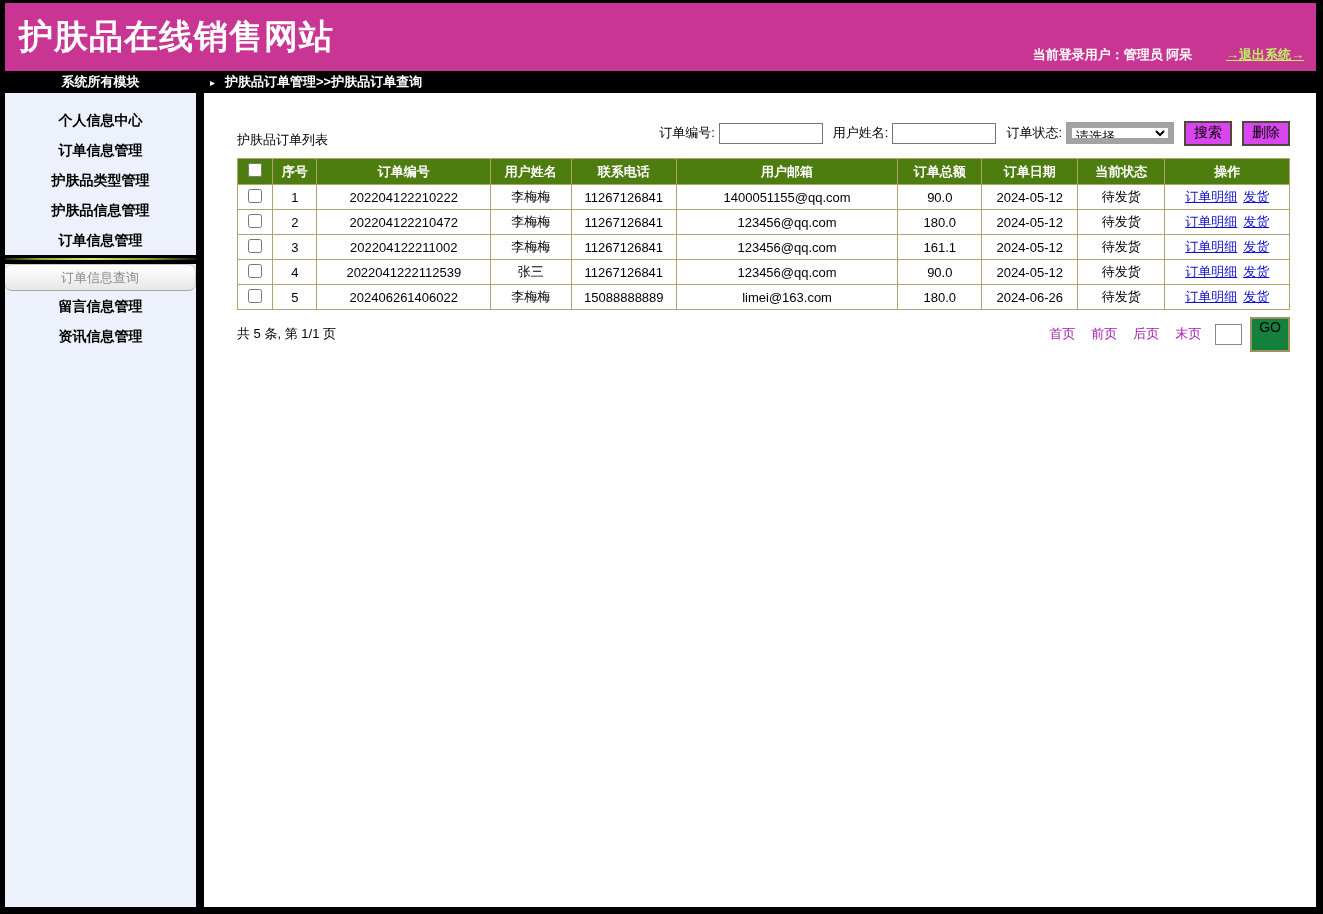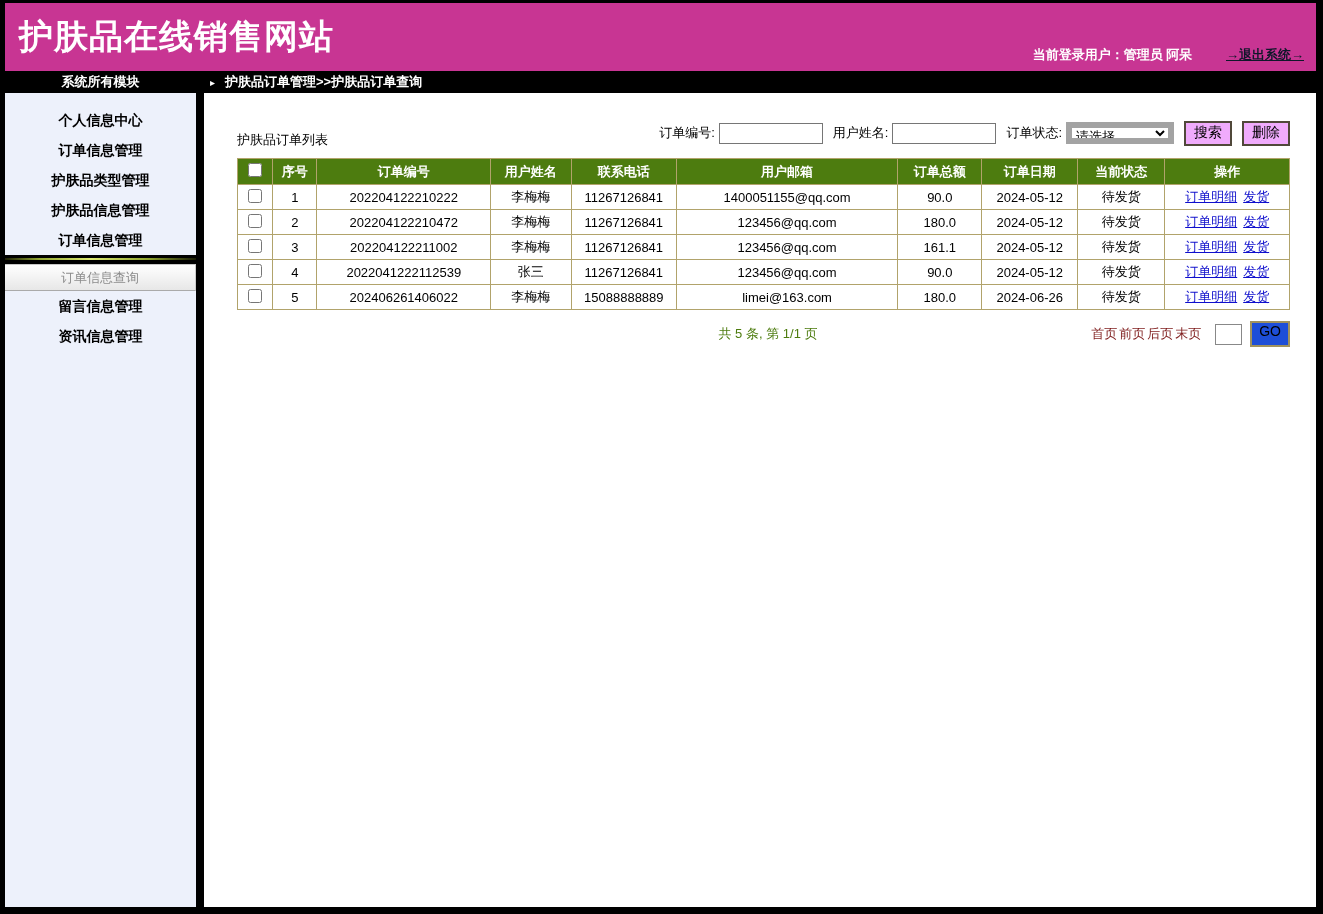--- a/index.html
+++ b/index.html
@@ -17,21 +17,21 @@
   
   .banner { height: 68px; background: #c83593; position: relative; flex-shrink: 0; }
   .banner .title {
     color: #fff; font-size: 34px; font-weight: bold;
     padding: 11px 0 0 14px; letter-spacing: 1px;
   }
   .banner .user-area {
     position: absolute; right: 12px; bottom: 7px;
     color: #fff; font-size: 13px; font-weight: bold;
   }
-  .banner .logout-link { color: #0f172a; text-decoration: underline; margin-left: 30px; cursor: pointer; text-align: right; }
+  .banner .logout-link { color: #bef264; text-decoration: underline; margin-left: 30px; cursor: pointer; text-align: right; }
 
   
   .navbar { height: 22px; background: #000; display: flex; align-items: center; flex-shrink: 0; }
   .navbar .nav-left { width: 191px; text-align: center; color: #fff; font-size: 13px; font-weight: bold; }
   .navbar .nav-right { display: flex; align-items: center; color: #fff; font-size: 13px; font-weight: bold; padding-left: 14px; }
   .breadcrumb-arrow { color: #fff; font-size: 10px; margin-right: 10px; }
 
   
   .body { flex: 1; display: flex; min-height: 0; }
   .sidebar { width: 191px; background: #edf1fb; flex-shrink: 0; padding-top: 12px; }
@@ -43,64 +43,65 @@
   .menu-divider .glow {
     position: absolute; left: 0; right: 0; top: 3px; height: 2px;
     background: linear-gradient(90deg, #1c1f04 0%, #93a832 18%, #dcea72 45%, #8fa52e 75%, #181a03 100%);
   }
   .menu-subitem {
     height: 27px; line-height: 25px; text-align: center;
     font-size: 13px; color: #8c8c8c; cursor: pointer;
     background: linear-gradient(#ffffff, #e7e7e7);
     border-top: 1px solid #c8c8c8; border-bottom: 1px solid #aaa;
     border-right: 1px solid #ccc;
+    border-radius: 7px;
   }
 
   .main {
     flex: 1; background: #fff; border-left: 8px solid #000;
     padding: 24px 26px 0 33px; min-width: 0;
   }
 
   
   .toolbar { display: flex; align-items: center; font-size: 13px; margin-bottom: 9px; }
   .list-title { color: #000; margin-top: 14px; }
   .toolbar-controls { margin-left: auto; display: flex; align-items: center; }
   .toolbar-controls label { margin-right: 4px; white-space: nowrap; }
   .toolbar-controls .gap { width: 10px; }
   .txt-input { width: 104px; height: 21px; border: 1px solid #767676; background: #fff; font-size: 13px; padding: 0 3px; }
   .status-select { width: 108px; height: 22px; font-size: 13px; border: 6px solid #a3a3a3; background: #fff; }
   .btn {
-    background: #f0abfc; color: #000; font-size: 14px;
+    background: #d946ef; color: #000; font-size: 14px;
     border: 2px solid #50483a; padding: 1px 8px 2px 8px;
     margin-left: 10px; cursor: pointer; font-family: inherit;
   }
 
   
   table.orders { width: 100%; border-collapse: collapse; table-layout: fixed; font-size: 13px; }
   table.orders th {
     background: #4d7c0f; color: #fff; font-weight: bold;
     border: 1px solid #b1a36b; height: 26px; padding: 0 2px;
   }
   table.orders td {
     border: 1px solid #b1a36b; height: 25px; text-align: center;
     color: #000; padding: 0 2px; overflow: hidden; white-space: nowrap;
   }
   table.orders a { color: #0f0fcc; text-decoration: underline; cursor: pointer; }
   table.orders a + a { margin-left: 6px; }
   input[type="checkbox"] { width: 14px; height: 14px; cursor: pointer; }
 
   
   .pagination { position: relative; height: 26px; margin-top: 11px; font-size: 13px; }
-  .pg-summary { position: absolute; left: 9px; right: 0; text-align: center; line-height: 26px; color: #4d7c0f; }
+  .pg-summary { position: absolute; left: 0; right: 0; line-height: 26px; color: #000000; }
   .pg-controls { position: absolute; right: 0; top: 0; display: flex; align-items: center; height: 26px; }
-  .pg-link { color: #7f1d1d; margin-left: 2px; cursor: pointer; }
+  .pg-link { color: #a21caf; margin-left: 16px; cursor: pointer; }
   .pg-input { width: 27px; height: 21px; border: 1px solid #888; margin-left: 14px; font-size: 13px; text-align: center; }
   .go-btn {
-    background: #1d4ed8; color: #000; font-size: 14px;
-    border: 2px solid #a0925e; padding: 0 7px 6px 7px;
+    background: #15803d; color: #000; font-size: 14px;
+    border: 2px solid #a0925e; padding: 0 7px 15px 7px;
     margin-left: 8px; cursor: pointer; font-family: inherit;
   }
 </style>
 </head>
 <body>
 
 <div class="page">
 
   <div class="banner">
     <div class="title">护肤品在线销售网站</div>

